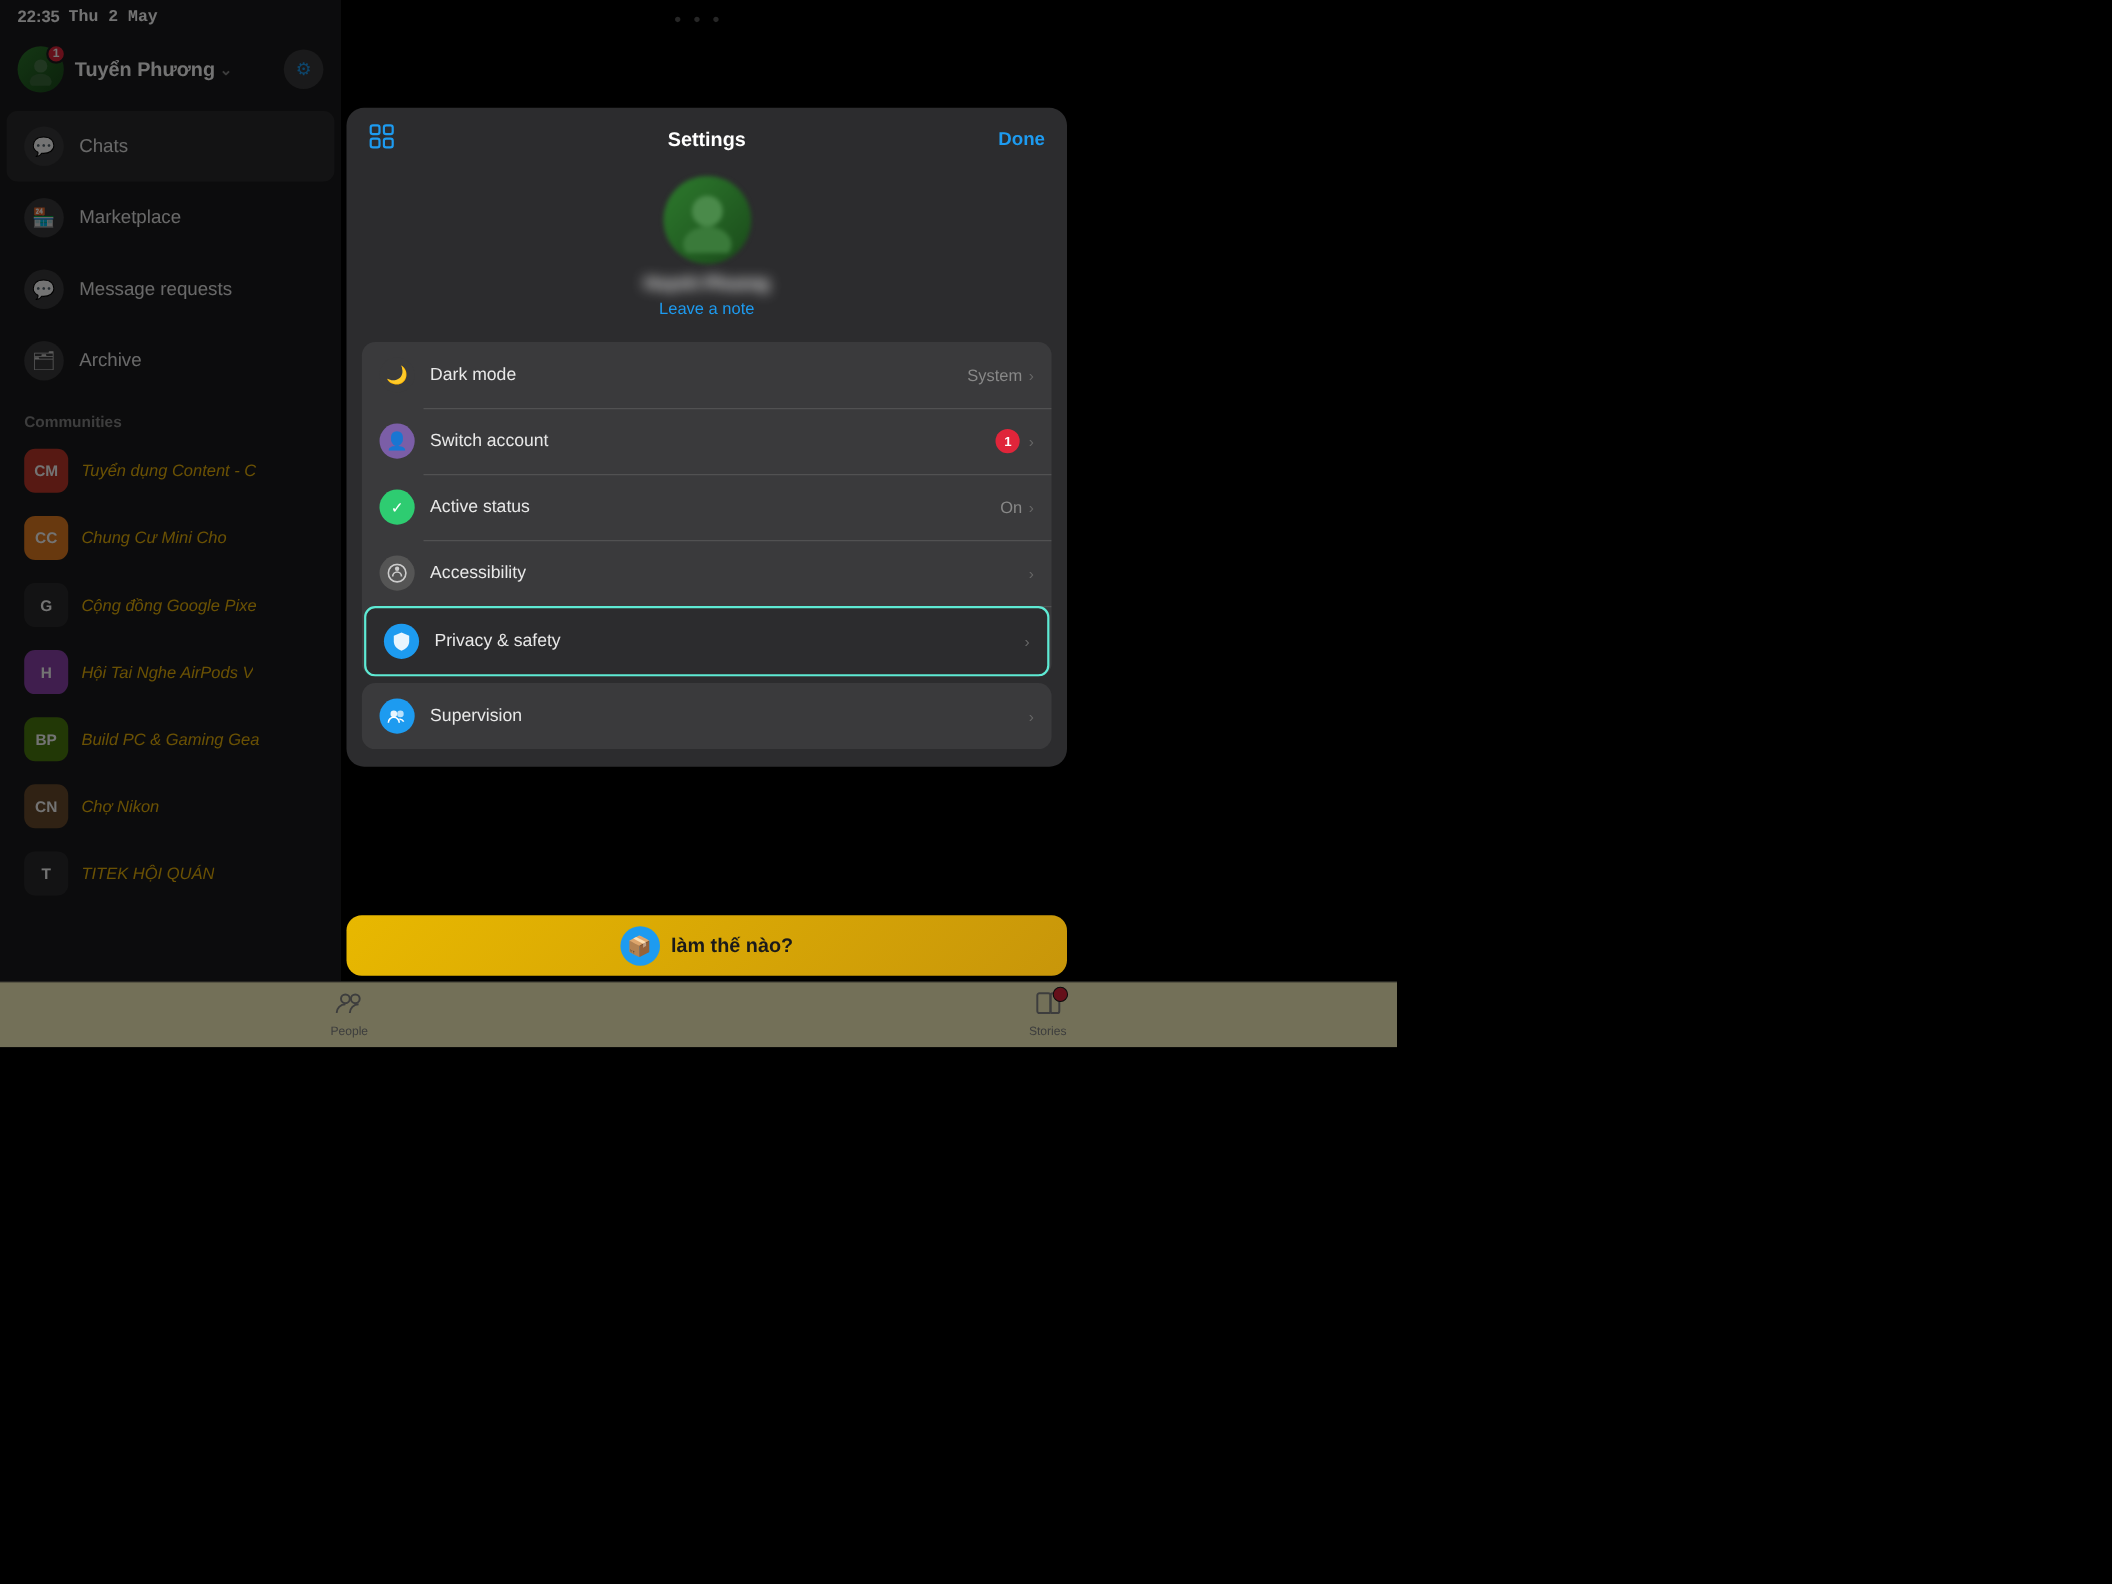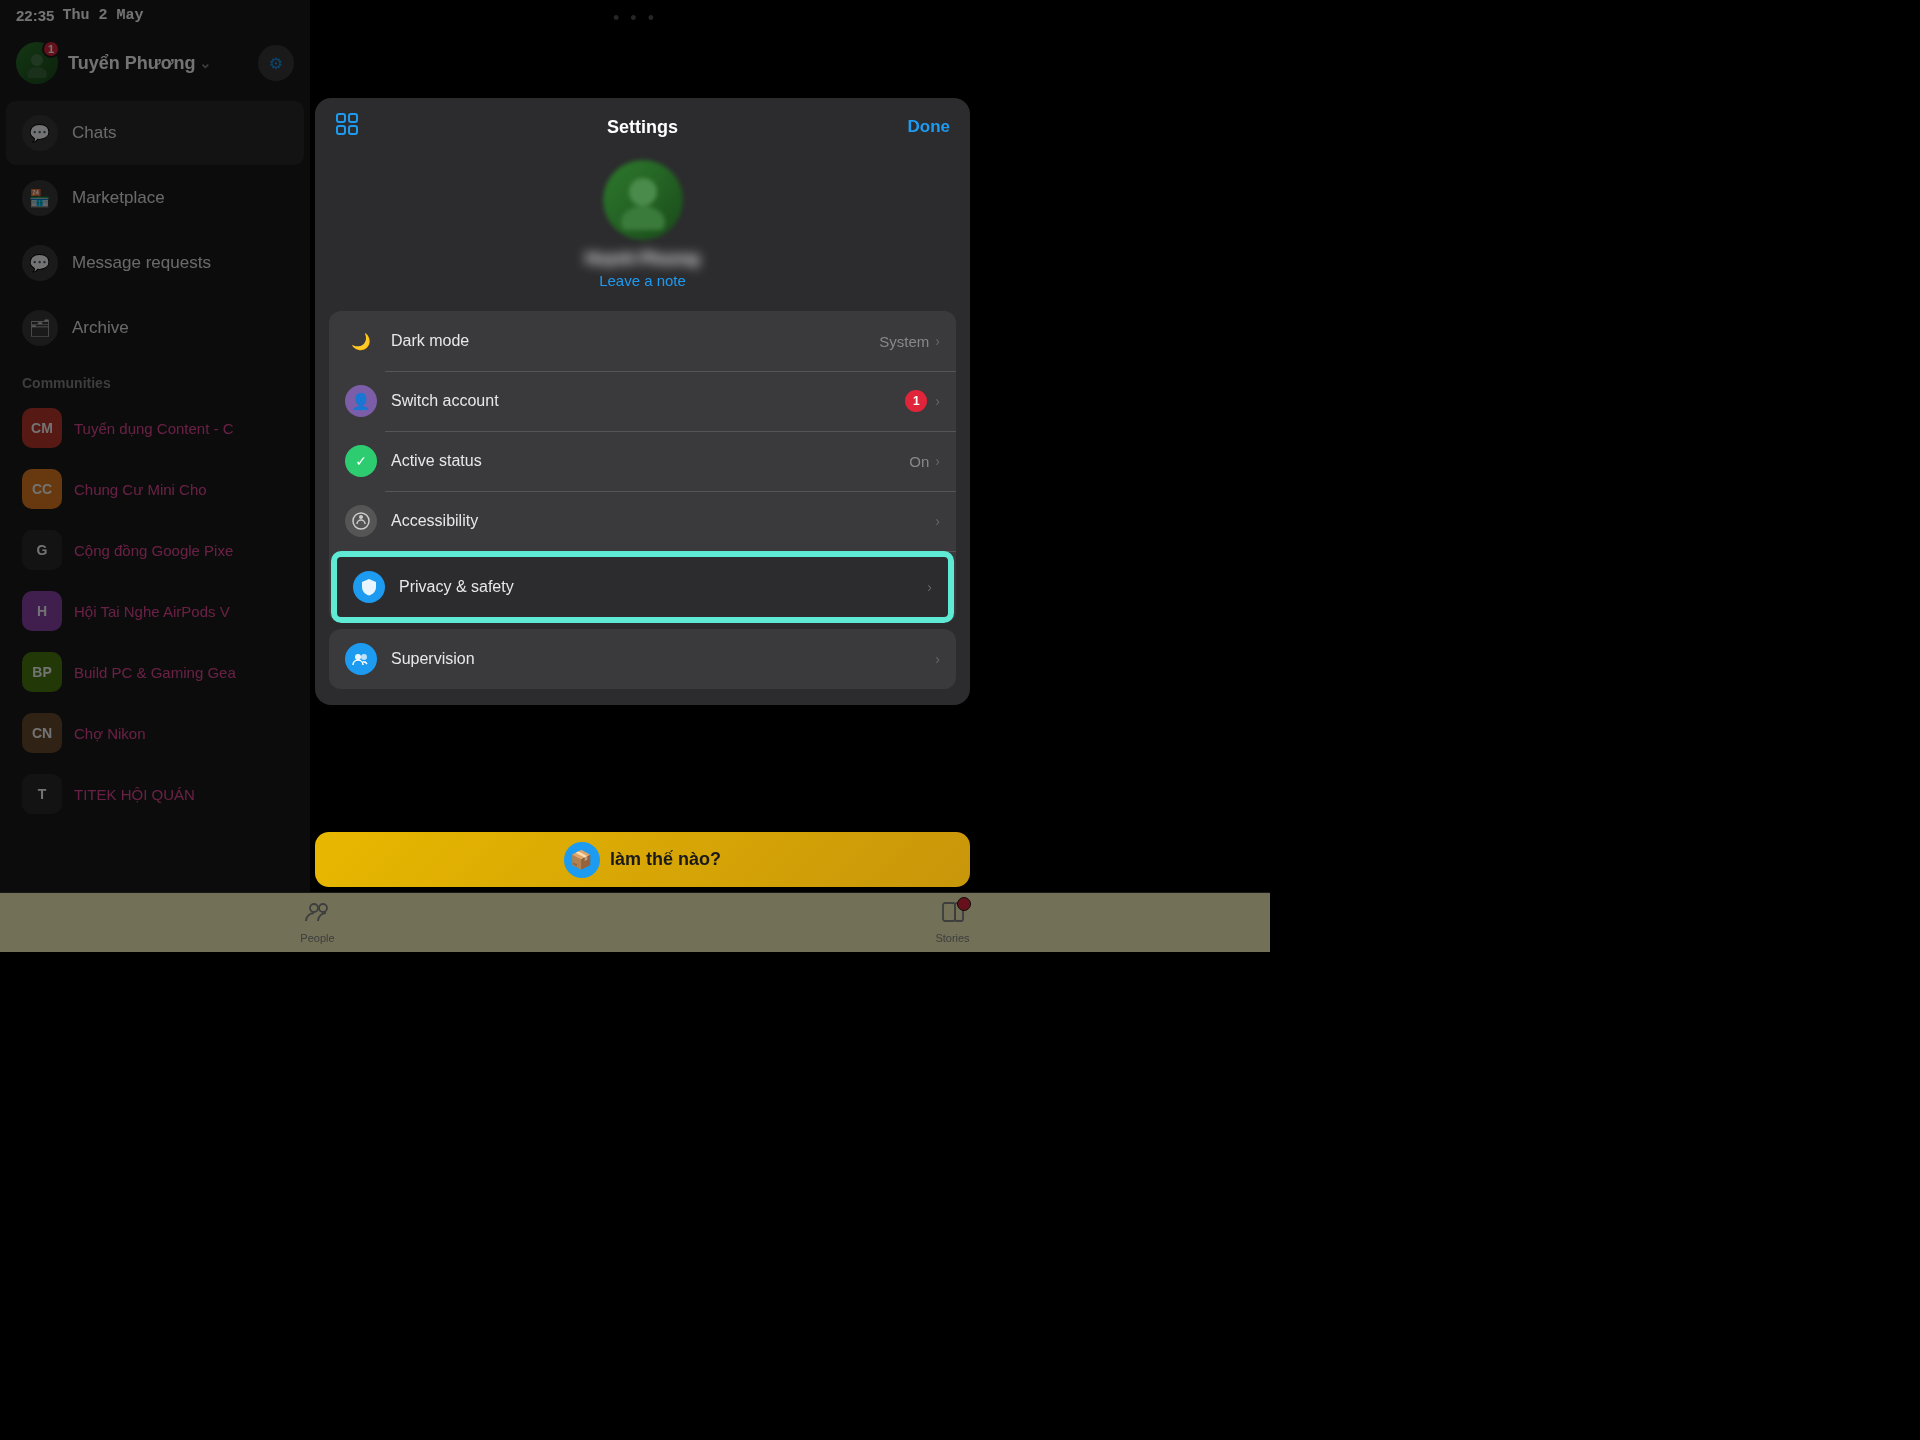--- a/index.html
+++ b/index.html
@@ -168,27 +168,28 @@
       width: 100%; height: 100%;
       display: flex;
       align-items: center;
       justify-content: center;
       font-size: 14px;
       color: #fff;
       font-weight: bold;
     }
 
     .community-name {
-      color: #ec4899;
+      color: #eab308;
       font-size: 15px;
       font-weight: 400;
       white-space: nowrap;
       overflow: hidden;
       text-overflow: ellipsis;
       max-width: 200px;
+      font-style: italic;
     }
 
     
     .status-bar {
       position: absolute;
       top: 0; left: 0; right: 0;
       height: 30px;
       display: flex;
       align-items: center;
       padding: 0 16px;
@@ -369,21 +370,21 @@
       display: flex;
       align-items: center;
       justify-content: center;
       color: #fff;
       font-size: 12px;
       font-weight: bold;
       margin-right: 8px;
     }
 
     .privacy-row-highlighted {
-      border: 6px solid #5eead4;
+      border: 2px solid #5eead4;
       border-radius: 10px;
       margin: 0 2px;
     }
 
     
     .bottom-bar {
       position: absolute;
       bottom: 0; left: 0; right: 0;
       height: 60px;
       background: #fef9c3;

